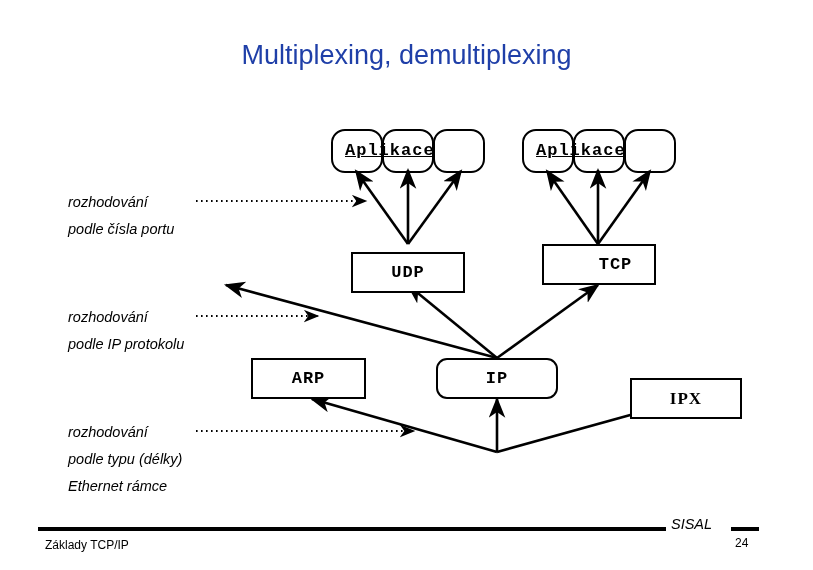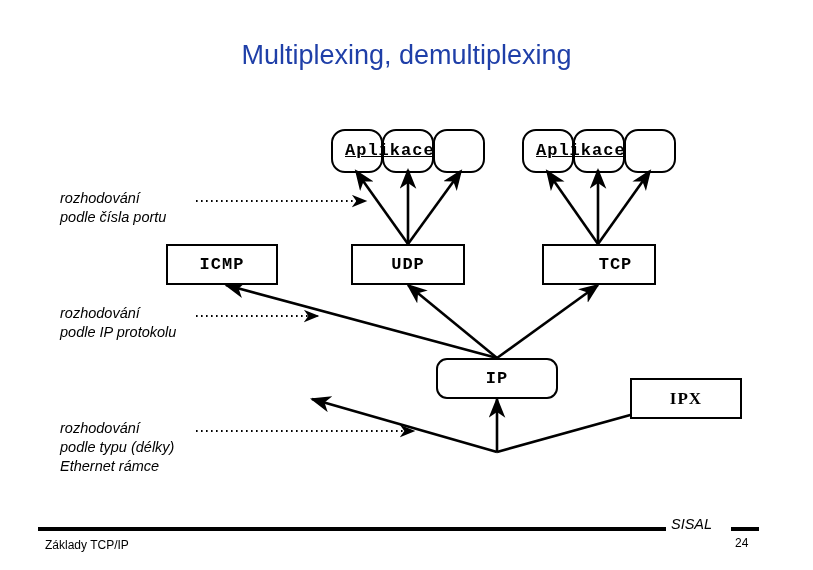--- a/index.html
+++ b/index.html
@@ -69,23 +69,24 @@
     text-decoration: underline;
   }
 
   
   .annotation {
     position: absolute;
     font-family: "Liberation Sans", sans-serif;
     font-style: italic;
     font-size: 14.5px;
     color: #000000;
-    line-height: 19px;
+    line-height: 27px;
     white-space: pre-line;
     z-index: 8;
+    margin-left: 8px;
   }
 
   
   #footer-rule-left {
     position: absolute;
     left: 38px;
     top: 527px;
     width: 628px;
     height: 4px;
     background: #000000;
@@ -201,24 +202,24 @@
   <div class="app-bubble" style="left:331px; top:129px; width:52px; height:44px;"></div>
   <div class="app-bubble" style="left:382px; top:129px; width:52px; height:44px;"></div>
   <div class="app-bubble" style="left:433px; top:129px; width:52px; height:44px;"></div>
   <div class="app-label" style="left:345px; top:141px;">Aplikace</div>
 
   <div class="app-bubble" style="left:522px; top:129px; width:52px; height:44px;"></div>
   <div class="app-bubble" style="left:573px; top:129px; width:52px; height:44px;"></div>
   <div class="app-bubble" style="left:624px; top:129px; width:52px; height:44px;"></div>
   <div class="app-label" style="left:536px; top:141px;">Aplikace</div>
 
-  <div class="node-box" style="left:166px; top:244px; width:112px; height:41px;">ICMP</div>
-  <div class="node-box" style="left:351px; top:244px; width:114px; height:41px;">UDP</div>
+  <div class="node-box" style="left:351px; top:252px; width:114px; height:41px;">UDP</div>
   <div class="node-box" style="left:542px; top:244px; width:114px; height:41px;padding-left:33px;">TCP</div>
 
+  <div class="node-box" style="left:251px; top:358px; width:115px; height:41px;">ARP</div>
   <div class="node-box" style="left:436px; top:358px; width:122px; height:41px;border-radius:11px;">IP</div>
   <div class="node-box" style="left:630px; top:378px; width:112px; height:41px;font-family:Liberation Serif, serif;">IPX</div>
 
 
   <div class="annotation" style="left:60px; top:189px;">rozhodování
 podle čísla portu</div>
   <div class="annotation" style="left:60px; top:304px;">rozhodování
 podle IP protokolu</div>
   <div class="annotation" style="left:60px; top:419px;">rozhodování
 podle typu (délky)

